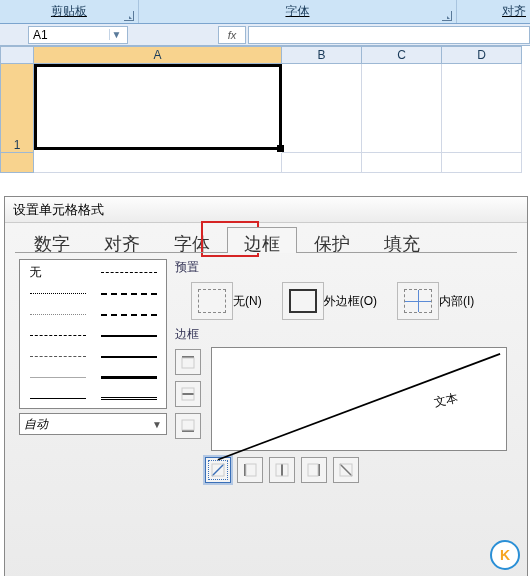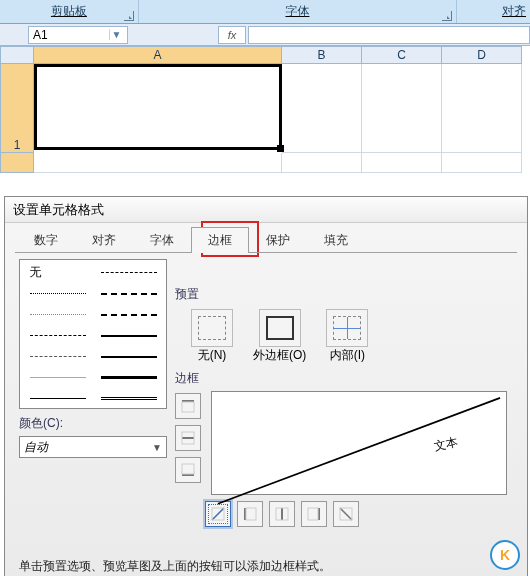--- a/index.html
+++ b/index.html
@@ -28,21 +28,21 @@
 .col-o { width: 80px; }
 .grid-row { display: flex; }
 .row-h { width: 34px; background: #f8d38e; border: 1px solid #9db8d4; border-top: none; text-align: center; font-size: 12px; color: #1a3b5a; display: flex; align-items: flex-end; justify-content: center; }
 .cell-a1 { width: 248px; height: 86px; border: 3px solid #000; position: relative; }
 .cell-a1::after { content: ""; position: absolute; right: -5px; bottom: -5px; width: 7px; height: 7px; background: #000; }
 .cell { width: 80px; border: 1px solid #d0d7e5; border-left: none; border-top: none; }
 
 
 .dialog { position: absolute; left: 4px; top: 196px; width: 524px; height: 390px; background: linear-gradient(180deg, #f6f6f6, #eaeaea); border: 1px solid #888; }
 .dlg-title { height: 26px; padding: 4px 8px; font-size: 13px; background: linear-gradient(180deg, #fdfdfd, #ececec); border-bottom: 1px solid #ccc; }
-.tabs { display: flex; margin: 4px 0 0 12px; height: 26px; font-size: 12px; }
+.tabs { display: flex; margin: 4px 0 0 12px; height: 26px; font-size: 18px; }
 .tab { padding: 4px 16px; color: #333; border: 1px solid transparent; }
 .tab.active { background: #f6f6f6; border: 1px solid #a0a0a0; border-bottom: none; position: relative; z-index: 2; }
 .tab-highlight { position: absolute; left: 196px; top: 24px; width: 58px; height: 36px; border: 2px solid #d62424; }
 .panel { border-top: 1px solid #a0a0a0; margin: -1px 10px 0 10px; padding-top: 8px; position: relative; height: 310px; }
 
 .section-left { position: absolute; left: 4px; top: 6px; width: 148px; }
 .sec-label { font-size: 12px; color: #335; margin-bottom: 2px; }
 .style-box { border: 1px solid #888; background: #fff; height: 150px; display: flex; flex-wrap: wrap; padding: 2px; }
 .style-cell { width: 50%; height: 21px; display: flex; align-items: center; justify-content: center; }
 .ls { width: 56px; border-top: 1px solid #000; }
@@ -50,23 +50,23 @@
 .ls-dot { border-top: 1px dotted #000; }
 .ls-dash { border-top: 1px dashed #000; }
 .ls-thin { border-top: 1px solid #aaa; }
 .ls-dashdot { border-top-style: dashed; }
 .ls-med { border-top: 2px solid #000; }
 .ls-thick { border-top: 3px solid #000; }
 .ls-dbl { border-top: 3px double #000; }
 .color-dd { margin-top: 4px; border: 1px solid #888; background: #fff; height: 22px; display: flex; align-items: center; padding: 0 4px; font-size: 12px; font-style: italic; }
 .color-dd .arrow { margin-left: auto; font-size: 10px; color: #555; }
 
-.section-right { position: absolute; left: 160px; top: 6px; right: 4px; margin-top: 27px; }
+.section-right { position: absolute; left: 160px; top: 6px; right: 4px; }
 .preset-row { display: flex; gap: 20px; margin: 6px 0 4px 16px; }
-.preset { display: flex; flex-direction: column; align-items: center; font-size: 12px; }
+.preset { display: flex; flex-direction: row; align-items: center; font-size: 12px; }
 .preset-icon { width: 42px; height: 38px; border: 1px solid #bbb; background: #f4f4f4; display: flex; align-items: center; justify-content: center; position: relative; }
 .pi-none { border: 1px dashed #888; width: 28px; height: 24px; }
 .pi-outline { border: 2px solid #333; width: 28px; height: 24px; }
 .pi-outline::before, .pi-outline::after { content:""; position:absolute; background:#bbb; }
 .pi-inside { border: 1px dashed #888; width: 28px; height: 24px; position: relative; }
 .pi-inside::before { content:""; position:absolute; left:0; right:0; top:50%; border-top:1px solid #5b8bd6; }
 .pi-inside::after { content:""; position:absolute; top:0; bottom:0; left:50%; border-left:1px solid #5b8bd6; }
 
 .border-section { margin-top: 6px; }
 .preview-row { display: flex; }
@@ -189,21 +189,20 @@
         <div class="style-cell">
             <span class="ls ls-thick"></span>
           </div>
         <div class="style-cell">
             <span class="ls"></span>
           </div>
         <div class="style-cell">
             <span class="ls ls-dbl"></span>
           </div>
       </div>
-      <div class="sec-label" style="margin-top:6px">颜色(C):</div>
       <div class="color-dd">
         <span>自动</span>
         <span class="arrow">▼</span>
       </div>
     </div>
 
     <div class="section-right">
       <div class="sec-label">预置</div>
       <div class="preset-row">
         <div class="preset">
@@ -285,18 +284,17 @@
               <svg viewBox="0 0 16 16">
                 <line x1="2" y1="2" x2="14" y2="14" stroke="#777" stroke-width="1.5"></line>
                 <rect x="2" y="2" width="12" height="12" fill="none" stroke="#ccc"></rect>
               </svg>
             </div>
         </div>
       </div>
     </div>
   </div>
 
-  <div class="hint">单击预置选项、预览草图及上面的按钮可以添加边框样式。</div>
 </div>
 
 <div class="watermark">
   <div class="wm-logo">K</div>
 </div>
 
 </body></html>

